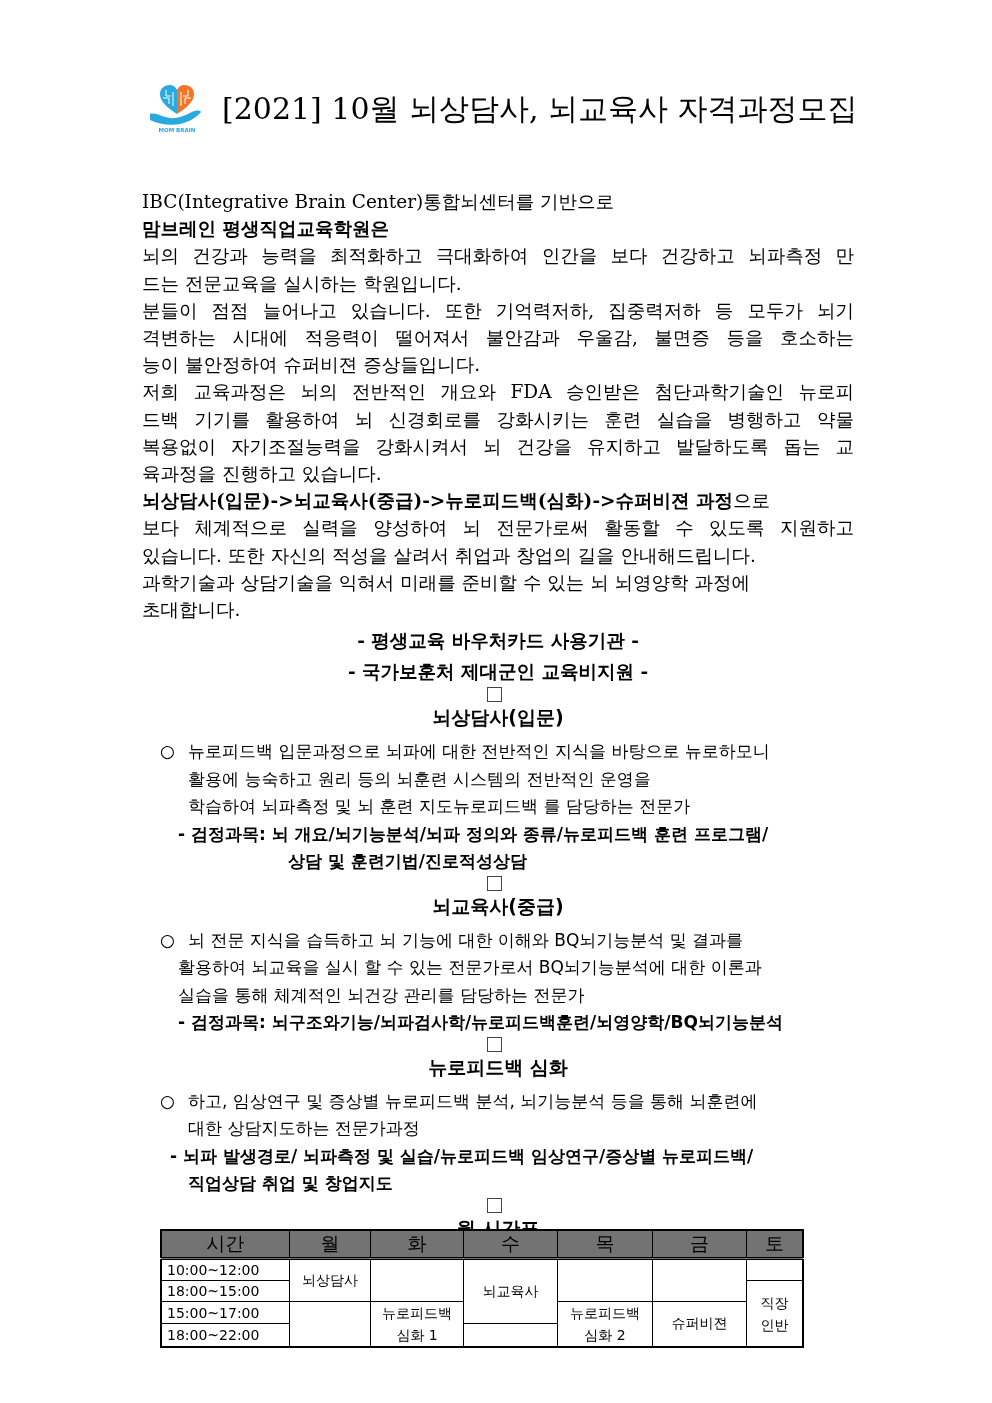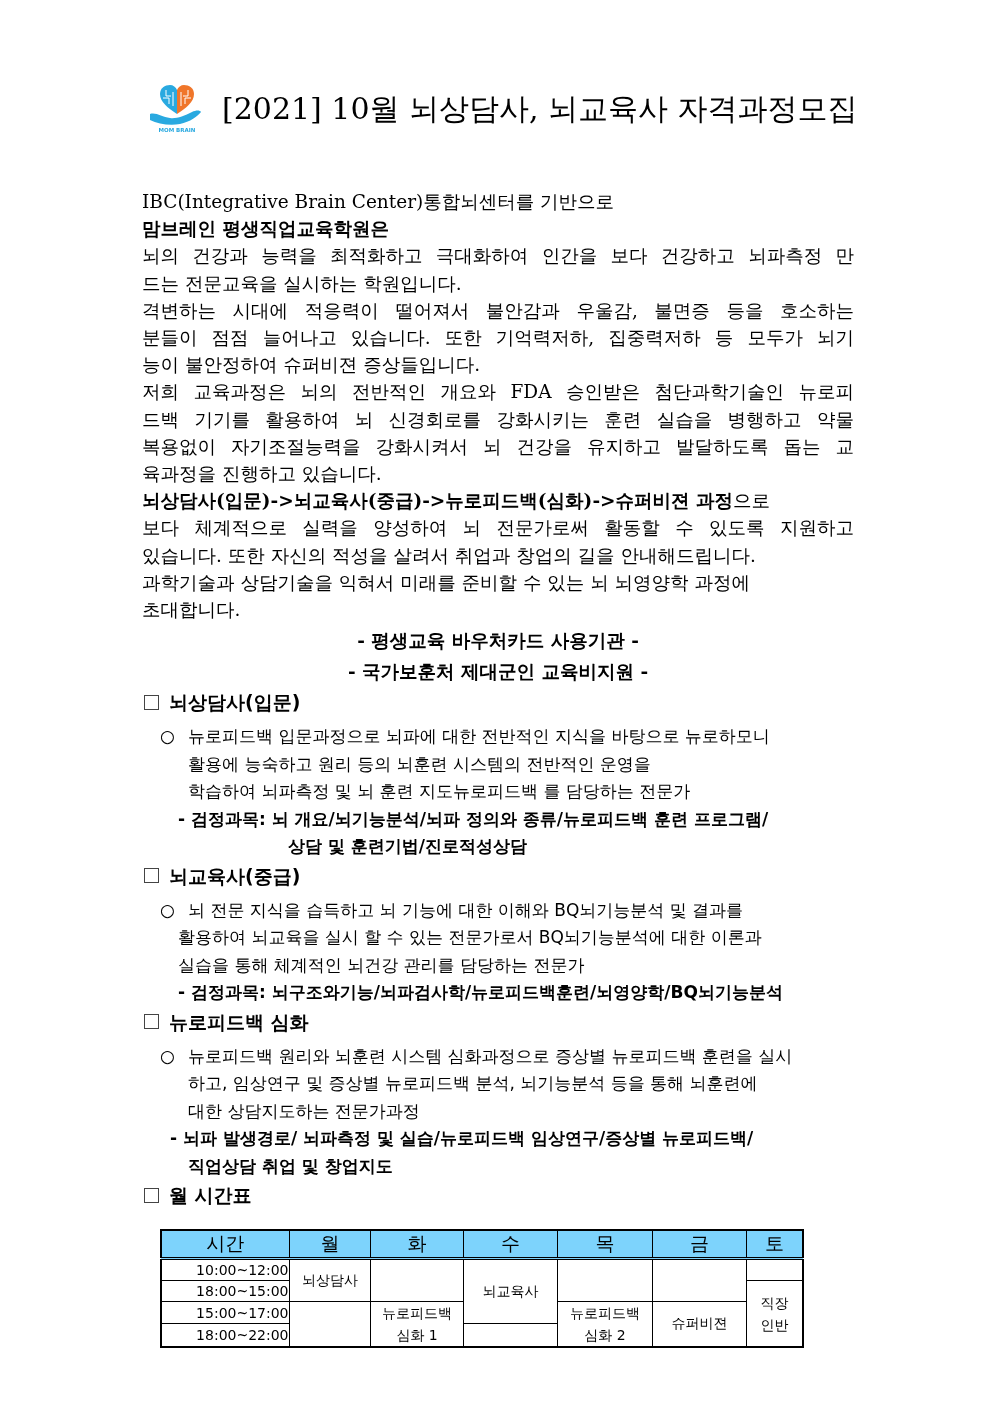--- a/index.html
+++ b/index.html
@@ -14,35 +14,35 @@
   
   .body { position: absolute; left: 142px; top: 188px; width: 712px;
           font-family: "DejaVu Serif", serif; font-size: 18.5px; line-height: 27.2px; }
   .bold { font-weight: bold; }
   .line { display: block; white-space: nowrap; }
   .justify-line { display: block; text-align: justify; text-align-last: justify; white-space: normal; }
 
   .center-note { text-align: center; font-weight: bold; font-family: "DejaVu Serif", serif; font-size: 18.5px; line-height: 31px; }
 
   
-  .section-h { font-family: "DejaVu Sans", sans-serif; font-size: 19px; line-height: 30px; font-weight: bold; display: flex; align-items: center; margin: 0; }
+  .section-h { font-family: "DejaVu Sans", sans-serif; font-size: 19px; line-height: 30px; font-weight: bold; display: flex; align-items: center; margin: 0; flex-direction: column; }
   .checkbox { display: inline-block; width: 15px; height: 15px; border: 1.5px solid #444; margin-right: 10px; margin-left: 2px; box-sizing: border-box; background:#fff; }
   .bullet { font-family: "DejaVu Sans", sans-serif; font-size: 17px; line-height: 27.5px; position: relative; padding-left: 46px; }
   .bullet .mark { position: absolute; left: 18px; top: 0; font-size: 17px; }
   .bullet .ln { display: block; white-space: nowrap; }
   .subject { font-family: "DejaVu Sans", sans-serif; font-size: 17px; line-height: 27.5px; font-weight: bold; }
   .subject .ln { display: block; white-space: nowrap; }
 
   
   table.tt { position: absolute; left: 160px; top: 1229px; border-collapse: collapse; font-family: "DejaVu Sans", sans-serif; font-size: 14px; }
   table.tt th, table.tt td { border: 1px solid #000; padding: 0; text-align: center; vertical-align: middle; }
   table.tt { border: 2px solid #000; }
-  table.tt th { background: #7dd3fc; font-size: 19px; font-weight: normal; height: 24px; border-bottom: 3px double #000; }
+  table.tt th { background: #737373; font-size: 19px; font-weight: normal; height: 24px; border-bottom: 3px double #000; }
   table.tt td { height: 20px; background: #fff; }
-  table.tt td.time { text-align: right; padding-left: 5px; font-size: 14px; }
+  table.tt td.time { text-align: left; padding-left: 5px; font-size: 14px; }
   .two-line { line-height: 22px; display: block; }
 </style>
 </head>
 <body>
 
 <div class="page">
 
   <div class="title-row">
     <svg class="logo" viewBox="0 0 62 50">
 
@@ -63,22 +63,22 @@
       <text x="31" y="48" font-size="5.5" text-anchor="middle" fill="#29a9e0" font-family="DejaVu Sans, sans-serif" font-weight="bold">MOM BRAIN</text>
     </svg>
     <span class="title">[2021] 10월 뇌상담사, 뇌교육사 자격과정모집</span>
   </div>
 
   <div class="body">
     <span class="line">IBC(Integrative Brain Center)통합뇌센터를 기반으로</span>
     <span class="line bold">맘브레인 평생직업교육학원은</span>
     <span class="justify-line">뇌의 건강과 능력을 최적화하고 극대화하여 인간을 보다 건강하고 뇌파측정 만</span>
     <span class="line">드는 전문교육을 실시하는 학원입니다.</span>
+    <span class="justify-line">분들이 점점 늘어나고 있습니다. 또한 기억력저하, 집중력저하 등 모두가 뇌기</span>
     <span class="justify-line">격변하는 시대에 적응력이 떨어져서 불안감과 우울감, 불면증 등을 호소하는</span>
-    <span class="justify-line">분들이 점점 늘어나고 있습니다. 또한 기억력저하, 집중력저하 등 모두가 뇌기</span>
     <span class="line">능이 불안정하여 슈퍼비젼 증상들입니다.</span>
     <span class="justify-line">저희 교육과정은 뇌의 전반적인 개요와 FDA 승인받은 첨단과학기술인 뉴로피</span>
     <span class="justify-line">드백 기기를 활용하여 뇌 신경회로를 강화시키는 훈련 실습을 병행하고 약물</span>
     <span class="justify-line">복용없이 자기조절능력을 강화시켜서 뇌 건강을 유지하고 발달하도록 돕는 교</span>
     <span class="line">육과정을 진행하고 있습니다.</span>
     <span class="line"><b>뇌상담사(입문)-&gt;뇌교육사(중급)-&gt;뉴로피드백(심화)-&gt;슈퍼비젼 과정</b><span>으로</span></span>
     <span class="justify-line">보다 체계적으로 실력을 양성하여 뇌 전문가로써 활동할 수 있도록 지원하고</span>
     <span class="line">있습니다.  또한 자신의 적성을 살려서 취업과 창업의 길을 안내해드립니다.</span>
     <span class="line">과학기술과 상담기술을 익혀서 미래를 준비할 수 있는 뇌 뇌영양학 과정에</span>
     <span class="line">초대합니다.</span>
@@ -118,21 +118,20 @@
       <span class="ln" style="padding-left:36px">- 검정과목: 뇌구조와기능/뇌파검사학/뉴로피드백훈련/뇌영양학/BQ뇌기능분석</span>
     </div>
 
     <div class="section-h">
       <span class="checkbox"></span>
       <span>뉴로피드백 심화</span>
     </div>
     <div style="height:6px"></div>
     <div class="bullet">
       <span class="mark">○</span>
-      <span class="ln">뉴로피드백 원리와 뇌훈련 시스템 심화과정으로 증상별 뉴로피드백 훈련을 실시</span>
       <span class="ln">하고, 임상연구 및 증상별 뉴로피드백 분석, 뇌기능분석 등을 통해 뇌훈련에</span>
       <span class="ln">대한 상담지도하는 전문가과정</span>
     </div>
     <div class="subject">
       <span class="ln" style="padding-left:28px">- 뇌파 발생경로/ 뇌파측정 및 실습/뉴로피드백 임상연구/증상별 뉴로피드백/</span>
       <span class="ln" style="padding-left:46px">직업상담 취업 및 창업지도</span>
     </div>
 
     <div class="section-h">
       <span class="checkbox"></span>

